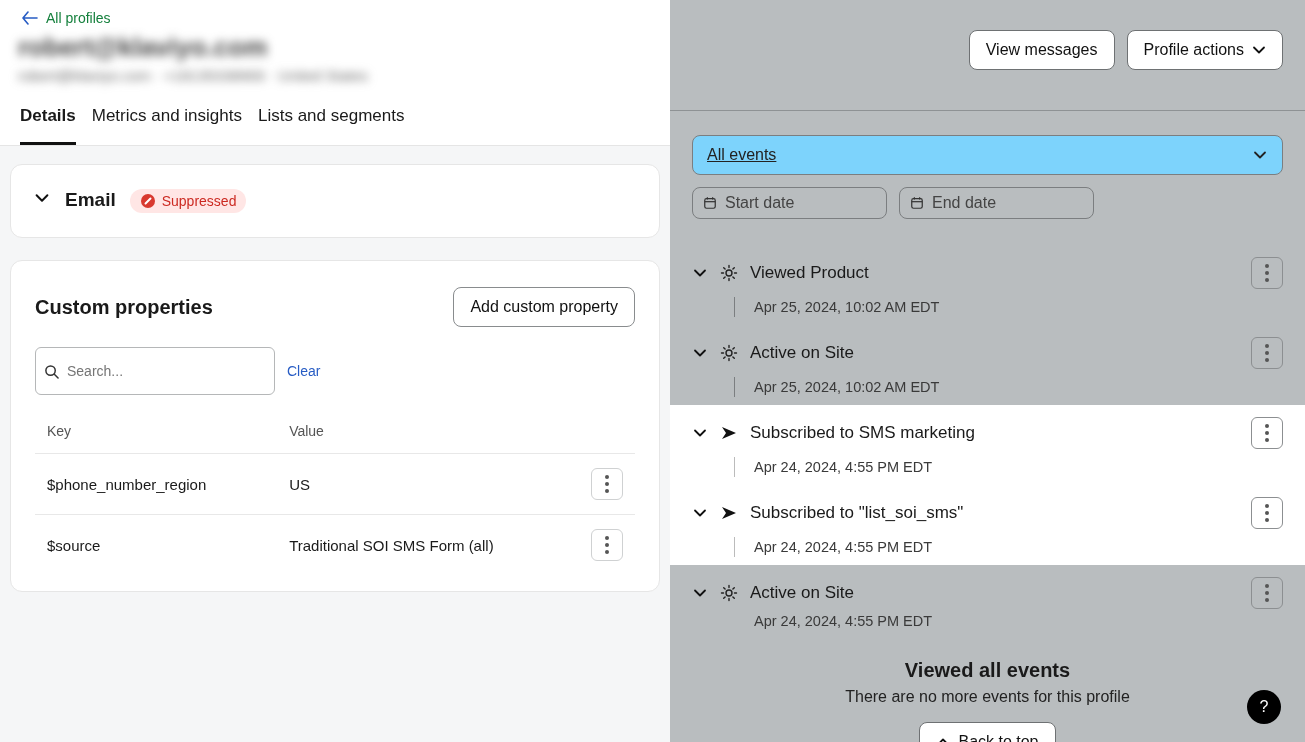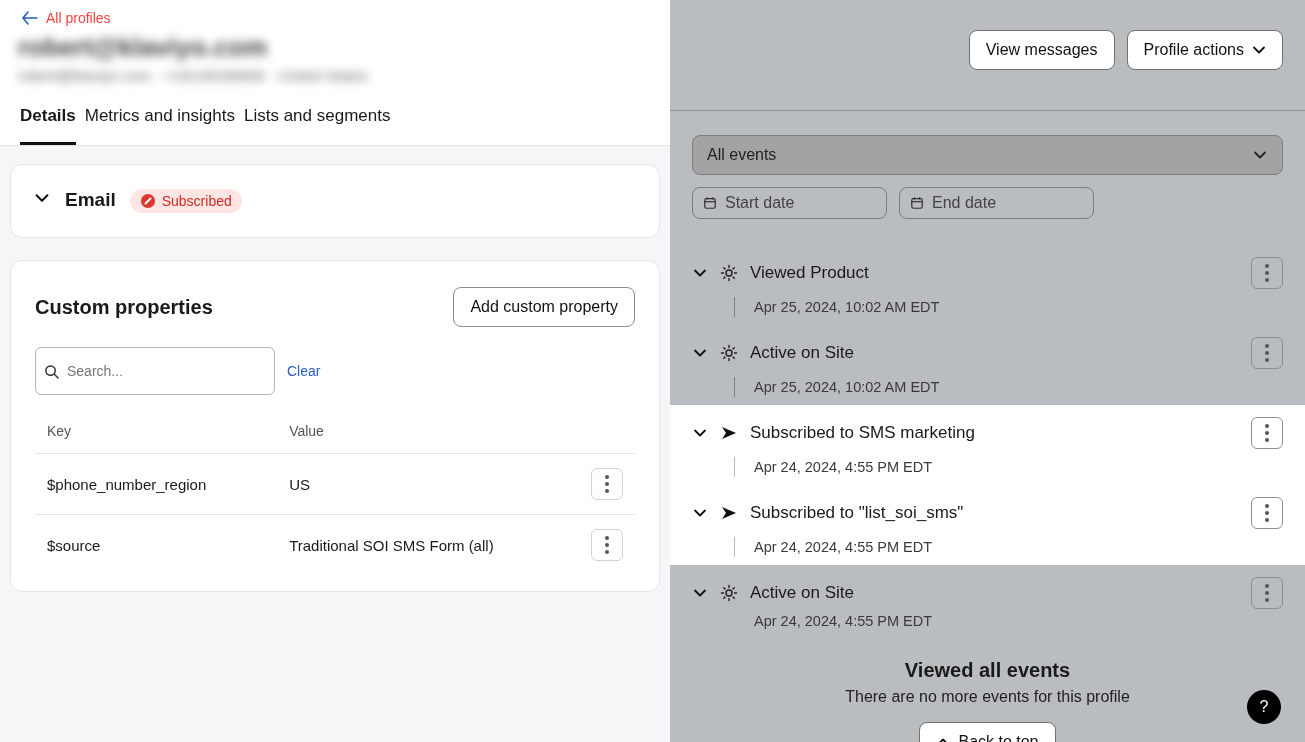--- a/index.html
+++ b/index.html
@@ -1,24 +1,24 @@
 <!DOCTYPE html>
 <html><head>
 <meta charset="utf-8">
 <style>
   * { box-sizing: border-box; }
   html, body { margin:0; padding:0; font-family: -apple-system, BlinkMacSystemFont, "Segoe UI", Helvetica, Arial, sans-serif; color:#1a1a1a; background:#f0f0f0;}
   .app { display:flex; width:1305px; height:742px; }
   .left { width:670px; background:#fff; display:flex; flex-direction:column; }
   .right { flex:1; background:#b9bdbf; position:relative; display:flex; flex-direction:column; }
-  .back-link { display:flex; align-items:center; gap:8px; color:#ef4444; font-size:14px; padding:10px 22px 6px 22px; cursor:pointer;}
+  .back-link { display:flex; align-items:center; gap:8px; color:#15803d; font-size:14px; padding:10px 22px 6px 22px; cursor:pointer;}
   .blur-block { padding:0 22px 2px 18px; }
   .blur1 { filter: blur(5px); font-size:26px; font-weight:600; color:#444; }
   .blur2 { filter: blur(5px); font-size:15px; color:#666; margin-top:4px;}
-  .tabs { display:flex; gap:9px; padding:0 20px; margin-top:10px; border-bottom:1px solid #e5e5e5;}
+  .tabs { display:flex; gap:16px; padding:0 20px; margin-top:10px; border-bottom:1px solid #e5e5e5;}
   .tab { padding:10px 0 16px 0; font-size:17px; color:#1a1a1a; cursor:pointer; }
   .tab.active { font-weight:600; border-bottom:3px solid #111; }
   .body-scroll { background:#f5f6f7; padding:18px 10px 20px 10px; flex:1; overflow:auto;}
   .card { background:#fff; border:1px solid #e6e6e6; border-radius:12px; margin-bottom:22px; }
   .section-head { display:flex; align-items:flex-start; padding:24px 22px; font-size:19px; font-weight:700; gap:14px;}
   .chev { width:18px; height:18px; flex:0 0 auto;}
   .badge { display:inline-flex; align-items:center; gap:6px; font-size:14px; font-weight:500; padding:4px 10px; border-radius:14px;}
   .badge.supp { background:#ffe6e5; color:#cc2a22; }
   .badge.sub { background:#e3f6d7; color:#3a7a21; }
   .dot-icon { width:16px; height:16px; }
@@ -36,21 +36,21 @@
   .clear-link { color:#275cc4; font-size:14px; cursor:pointer;}
   .tbl { width:100%; border-collapse:collapse; }
   .tbl th { text-align:left; font-weight:400; color:#555; font-size:14px; padding:8px 12px 14px 12px; }
   .tbl td { border-top:1px solid #e8e8e8; padding:14px 12px; font-size:15px; vertical-align:middle;}
   .row-kebab { border:1px solid #cfd1d2; border-radius:6px; width:32px; height:32px; display:flex; align-items:center; justify-content:center; cursor:pointer;}
   .row-kebab .kebab-dots span { background:#555; }
   
   .right-top { display:flex; justify-content:flex-end; gap:12px; padding:30px 22px 40px 22px; }
   .right .btn { border-color:#6e7173; }
   .filters { padding:0 22px 12px 22px; }
-  .select-like { border:1px solid #7b7e80; border-radius:8px; height:40px; display:flex; align-items:center; justify-content:space-between; padding:0 14px; font-size:16px; color:#222; background:#a3a3a3; margin-bottom:12px; cursor:pointer;}
+  .select-like { border:1px solid #7b7e80; border-radius:8px; height:40px; display:flex; align-items:center; justify-content:space-between; padding:0 14px; font-size:16px; color:#222; background:#7dd3fc; margin-bottom:12px; cursor:pointer;text-decoration:underline;}
   .dates { display:flex; gap:12px; }
   .date-inp { border:1px solid #7b7e80; border-radius:8px; height:32px; display:flex; align-items:center; gap:8px; padding:0 10px; font-size:16px; color:#444; flex:0 0 195px; background:#b9bdbf; cursor:pointer;}
   .events { margin-top:14px; }
   .event { padding:12px 22px 10px 22px; }
   .event.white { background:#fff; }
   .event-row { display:flex; align-items:center; gap:12px; }
   .event-title { font-size:17px; font-weight:400; }
   .event-sub { font-size:14.5px; color:#3a3a3a; margin:4px 0 0 62px; }
   .ev-chev { width:16px; height:16px;}
   .ev-icon { width:18px; height:18px; }
@@ -92,21 +92,21 @@
         <div class="section-head">
           <svg class="chev" viewBox="0 0 20 20">
               <path d="M4 7l6 6 6-6" stroke="#111" stroke-width="2.2" fill="none" stroke-linecap="round" stroke-linejoin="round"></path>
             </svg>
           <span>Email</span>
           <span class="badge supp">
             <svg class="dot-icon" viewBox="0 0 16 16">
                 <circle cx="8" cy="8" r="7" fill="#d8392f"></circle>
                 <rect x="3.5" y="7" width="9" height="2" rx="1" fill="#fff" transform="rotate(-45 8 8)"></rect>
               </svg>
-            <span>Subscribed</span>
+            <span>Suppressed</span>
           </span>
         </div>
       </div>
 
 
       <div class="card props">
         <div class="props-head">
           <h3>Custom properties</h3>
           <button class="btn">Add custom property</button>
         </div>

